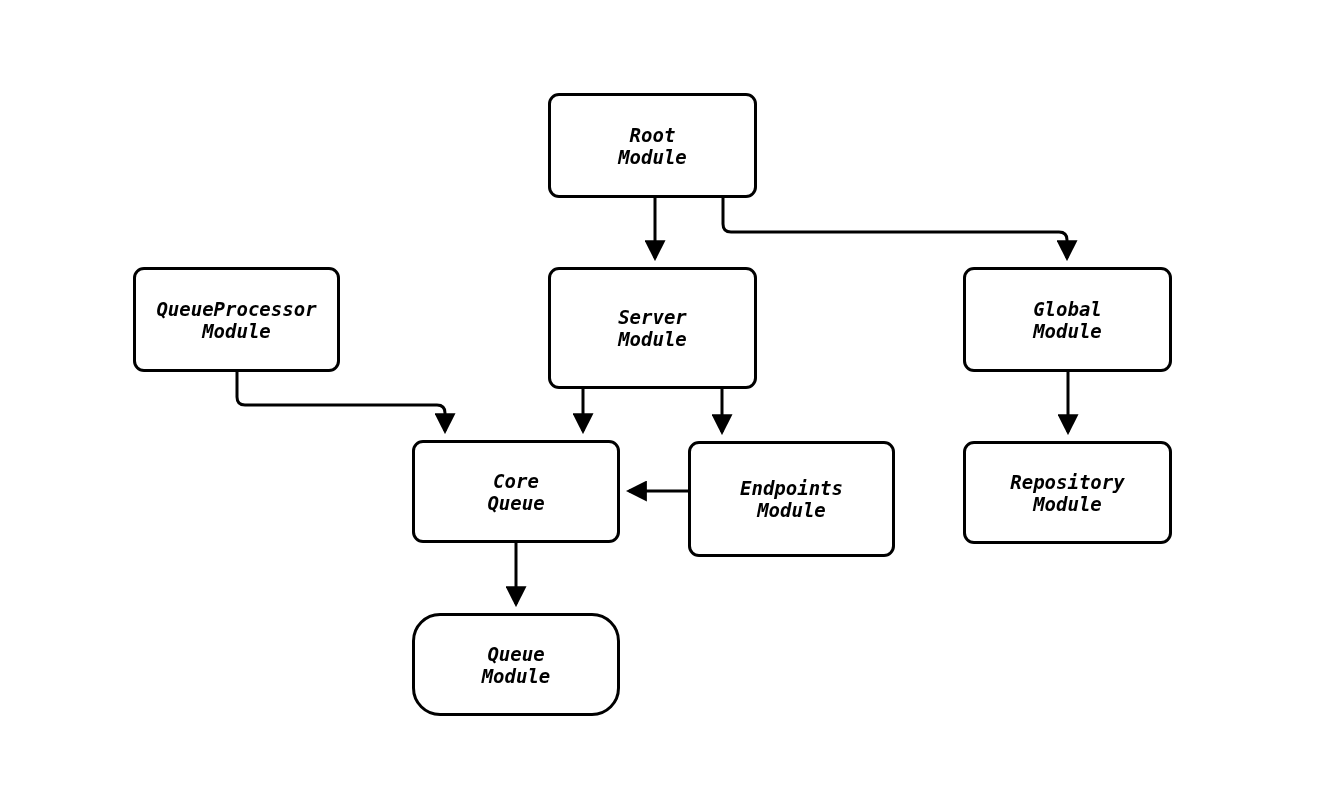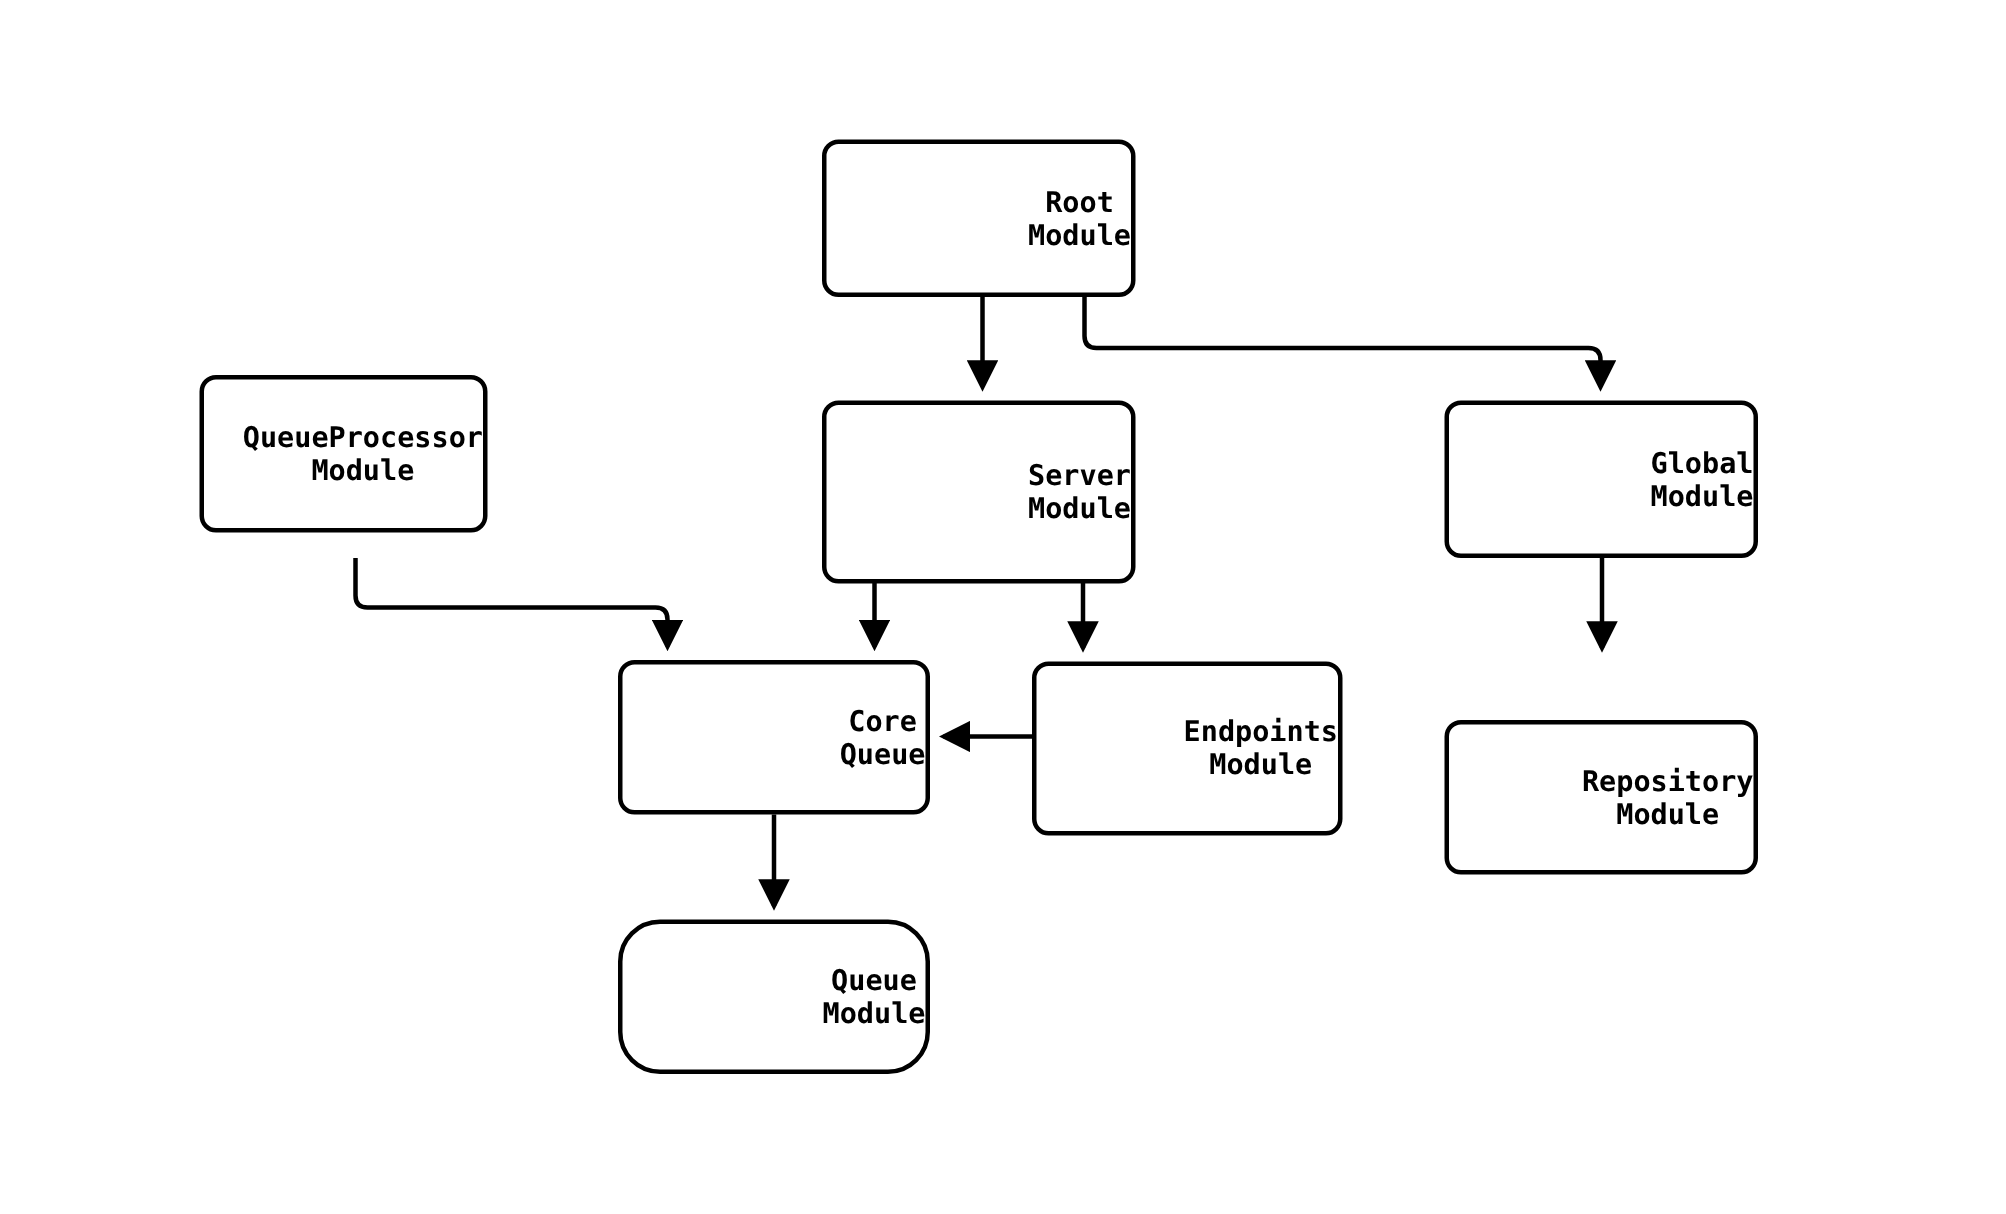--- a/index.html
+++ b/index.html
@@ -28,38 +28,39 @@
     stroke-width: 3;
   }
   .node {
     position: absolute;
     box-sizing: border-box;
     background: #ffffff;
     border: 3px solid #000000;
     border-radius: 11px;
     display: flex;
     align-items: center;
-    justify-content: flex-end;
+    justify-content: center;
+    font-style: italic;
   }
   .node-label {
     font-weight: bold;
     font-size: 19px;
     line-height: 22px;
     color: #000000;
     text-align: center;
     white-space: pre-line;
   }
   
   .n-root         { left: 548px; top:  93px; width: 209px; height: 105px; }
-  .n-queueproc    { left: 133px; top: 250px; width: 192px; height: 105px; }
+  .n-queueproc    { left: 133px; top: 267px; width: 207px; height: 105px; }
   .n-server       { left: 548px; top: 267px; width: 209px; height: 122px; }
   .n-global       { left: 963px; top: 267px; width: 209px; height: 105px; }
   .n-core         { left: 412px; top: 440px; width: 208px; height: 103px; }
   .n-endpoints    { left: 688px; top: 441px; width: 207px; height: 116px; }
-  .n-repository   { left: 963px; top: 441px; width: 209px; height: 103px; margin-top: 39px; }
+  .n-repository   { left: 963px; top: 441px; width: 209px; height: 103px; }
   .n-queue        { left: 412px; top: 613px; width: 208px; height: 103px; border-radius: 28px; }
 </style>
 </head>
 <body>
 
 <div id="canvas">
 
   <svg id="edges" viewBox="0 0 1337 809" xmlns="http://www.w3.org/2000/svg">
     <defs>
       <marker id="arrow" viewBox="0 0 10 10" refX="8.5" refY="5" markerWidth="7" markerHeight="7" orient="auto-start-reverse">

